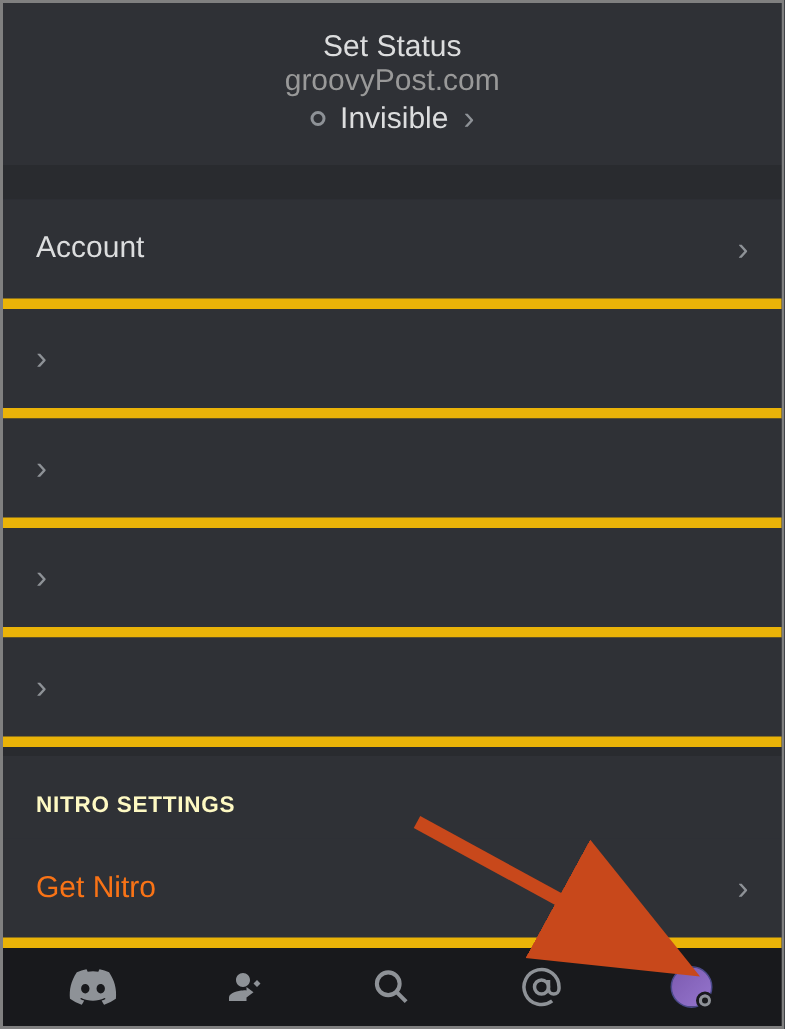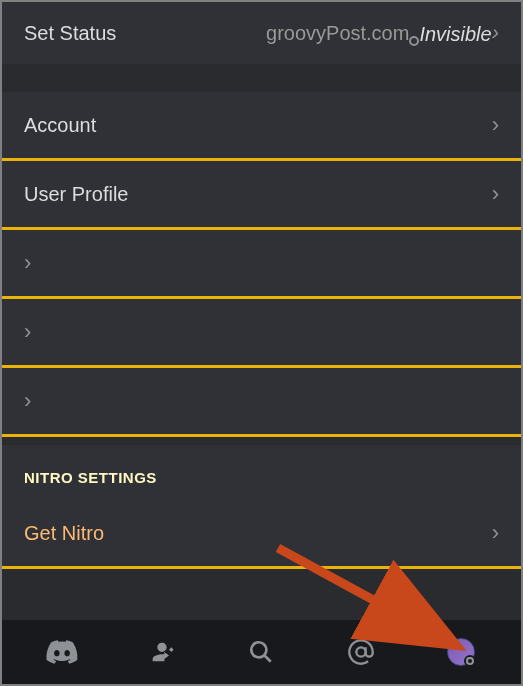--- a/index.html
+++ b/index.html
@@ -22,39 +22,40 @@
       display: flex;
       flex-direction: column;
       border: 2px solid #808080;
     }
     .status-row {
       display: flex;
       align-items: center;
       padding: 18px 22px;
       background: #2f3136;
       justify-content: space-between;
+      flex-direction: column;
     }
     .status-left {
       font-size: 20px;
       color: #dcddde;
       font-weight: 400;
     }
     .status-center {
       font-size: 20px;
       color: #999;
       font-weight: 300;
       flex: 1;
       text-align: right;
     }
     .status-right {
       display: flex;
-      align-items: flex-end;
+      align-items: center;
+      gap: 10px;
       font-size: 20px;
       color: #dcddde;
-      font-style: italic;
     }
     .status-dot {
       width: 10px;
       height: 10px;
       border-radius: 50%;
       border: 2px solid #8e9297;
       background: transparent;
     }
     .chevron-right {
       color: #8e9297;
@@ -63,39 +64,39 @@
     .spacer {
       height: 28px;
       background: #292b2f;
     }
     .list-item {
       display: flex;
       align-items: center;
       justify-content: space-between;
       padding: 20px 22px;
       background: #2f3136;
-      border-bottom: 3px solid #eab308;
+      border-bottom: 7px solid #eab308;
       font-size: 20px;
       color: #dcddde;
       cursor: pointer;
     }
     .list-item:last-of-type {
       border-bottom: none;
     }
     .section-header {
       padding: 24px 22px 14px;
       background: #2f3136;
       font-size: 15px;
       font-weight: 700;
       letter-spacing: 0.5px;
       color: #fef9c3;
       text-transform: uppercase;
     }
     .nitro-item {
-      color: #fdba74;
+      color: #f97316;
     }
     .bottom-nav {
       margin-top: auto;
       height: 64px;
       background: #18191c;
       display: flex;
       align-items: center;
       justify-content: space-around;
       padding: 0 10px;
     }
@@ -187,21 +188,20 @@
     </div>
   </div>
 
   <div class="spacer"></div>
 
   <div class="list-item">
     <span>Account</span>
     <span class="chevron-right">›</span>
   </div>
   <div class="list-item">
-    <span>User Profile</span>
     <span class="chevron-right">›</span>
   </div>
   <div class="list-item">
     <span class="chevron-right">›</span>
   </div>
   <div class="list-item">
     <span class="chevron-right">›</span>
   </div>
   <div class="list-item">
     <span class="chevron-right">›</span>

